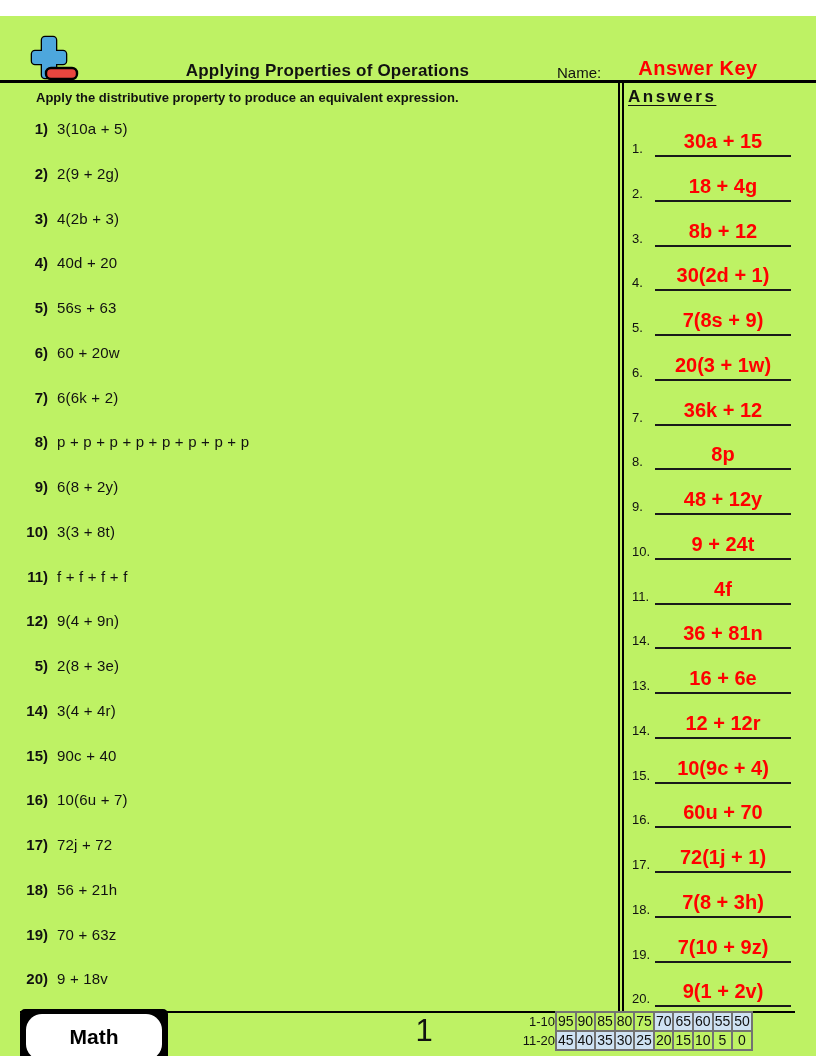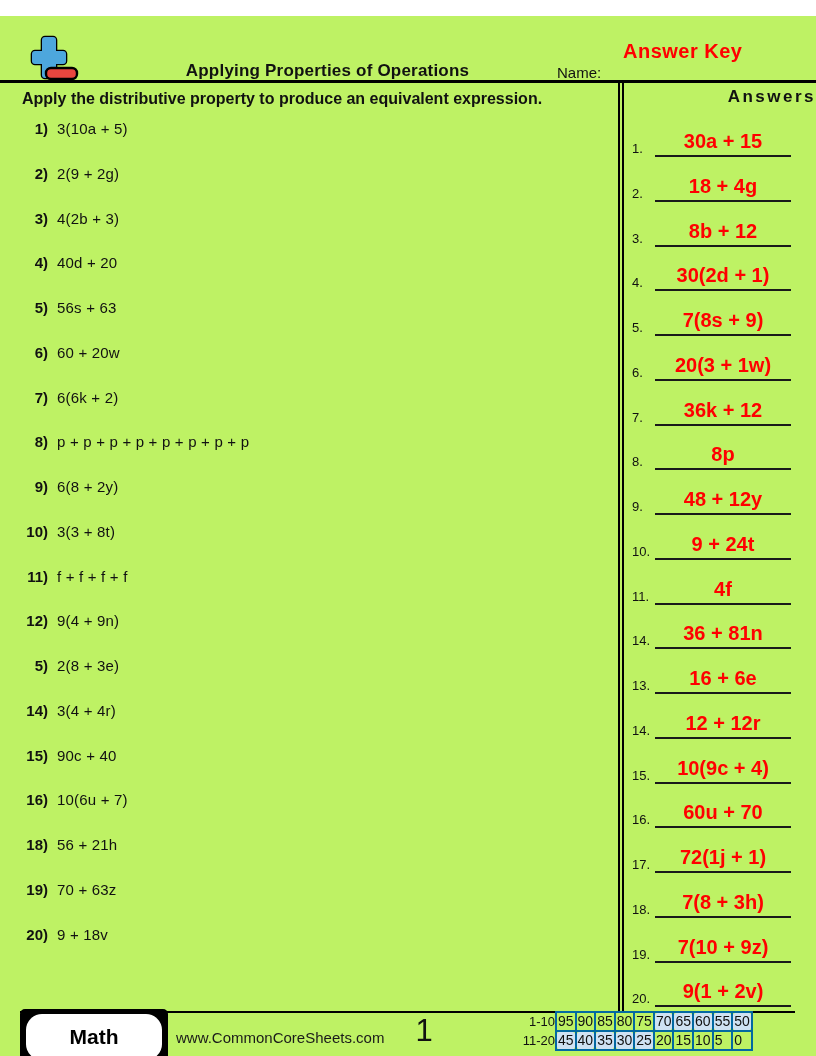--- a/index.html
+++ b/index.html
@@ -5,34 +5,34 @@
   * { margin:0; padding:0; box-sizing:border-box; }
   html,body { background:#fff; }
   body { font-family:"Liberation Sans", sans-serif; color:#111; }
   .page { position:relative; width:816px; height:1056px; background:#bef264; overflow:hidden; margin:16px auto; }
 
   
   .logo { position:absolute; left:30px; top:19px; width:50px; height:47px; }
   .title { position:absolute; left:40px; top:45px; width:575px; text-align:center;
            font-size:17px; font-weight:700; letter-spacing:.2px; }
   .name-label { position:absolute; left:557px; top:48px; font-size:15px; }
-  .name-value { position:absolute; left:623px; top:24px; width:150px; text-align:left;
+  .name-value { position:absolute; left:623px; top:41px; width:150px; text-align:center;
                 font-size:20px; font-weight:700; color:#ff0000; letter-spacing:.5px; }
   .header-rule { position:absolute; left:0; top:64px; width:816px; height:3px; background:#000; }
 
   
   .vline { position:absolute; left:618px; top:66px; height:929px; width:6px;
            border-left:2px solid #000; border-right:2px solid #000; }
 
   
-  .instruction { position:absolute; left:22px; top:74px; width:590px;
-                 font-size:16px; font-weight:700; }
-  .answers-heading { position:absolute; left:628px; top:71px; width:188px; text-align:right;
+  .instruction { position:absolute; left:36px; top:74px; width:590px;
+                 font-size:13px; font-weight:700; }
+  .answers-heading { position:absolute; left:628px; top:71px; width:188px; text-align:left;
                      font-size:17px; font-weight:700; letter-spacing:2.5px;
-                     text-underline-offset:3px; }
+                     text-decoration:underline; text-underline-offset:3px; }
 
   
   .questions { position:absolute; left:0; top:100px; width:616px; }
   .q-row { height:44.75px; padding-top:5px; display:flex; align-items:flex-start; }
   .q-num { display:inline-block; width:48px; text-align:right;
            font-size:15px; font-weight:700; line-height:16px; }
   .q-text { margin-left:9px; font-size:15px; line-height:16px; letter-spacing:.2px; }
 
   
   .answers { position:absolute; left:628px; top:100px; width:188px; }
@@ -49,25 +49,25 @@
            background:#000; border-radius:5px; }
   .badge-pill { position:absolute; left:6px; right:6px; top:5px; bottom:5px;
                 background:#fff; border-radius:16px;
                 display:flex; align-items:center; justify-content:center;
                 font-size:21px; font-weight:700; color:#000; }
   .website { position:absolute; left:176px; top:1013px; font-size:15px; color:#1a1a1a; }
   .page-num { position:absolute; left:394px; top:997px; width:60px; text-align:center;
               font-size:31px; font-weight:400; }
   .score-table { position:absolute; left:520px; top:995px; border-collapse:collapse;
                  font-size:14px; }
-  .score-table td { border:2px solid #0369a1; width:19px; height:17px; 
+  .score-table td { border:2px solid #737373; width:19px; height:17px; text-align:center;
                     padding:0 1px; line-height:17px; }
   .score-table td.lbl { border:none; background:none; width:36px; text-align:right;
                         padding-right:0; font-size:13px; }
-  .score-table td.shaded { background:#cfe2f3;border-radius:6px; }
+  .score-table td.shaded { background:#cfe2f3; }
 </style>
 </head>
 <body>
 
 <div class="page">
 
   <div class="logo">
     <svg viewBox="0 0 50 47" width="50" height="47" aria-hidden="true">
       <g stroke="#000" stroke-width="2.6" fill="#4da7dd" stroke-linejoin="round">
         <rect x="12" y="2" width="14" height="41" rx="3"></rect>
@@ -147,20 +147,24 @@
       </div>
     <div class="q-row">
         <span class="q-num">15)</span>
         <span class="q-text">90c + 40</span>
       </div>
     <div class="q-row">
         <span class="q-num">16)</span>
         <span class="q-text">10(6u + 7)</span>
       </div>
     <div class="q-row">
+        <span class="q-num">17)</span>
+        <span class="q-text">72j + 72</span>
+      </div>
+    <div class="q-row">
         <span class="q-num">18)</span>
         <span class="q-text">56 + 21h</span>
       </div>
     <div class="q-row">
         <span class="q-num">19)</span>
         <span class="q-text">70 + 63z</span>
       </div>
     <div class="q-row">
         <span class="q-num">20)</span>
         <span class="q-text">9 + 18v</span>
@@ -267,21 +271,20 @@
         <span class="a-num">20.</span>
         <span class="a-text">9(1 + 2v)</span>
         <span class="a-line"></span>
       </div>
   </section>
 
   <div class="footer-rule"></div>
   <div class="badge">
     <div class="badge-pill">Math</div>
   </div>
-  <div class="website">www.CommonCoreSheets.com</div>
   <div class="page-num">1</div>
 
   <table class="score-table">
     <tbody>
         <tr>
       <td class="lbl">1-10</td>
       <td>95</td>
       <td>90</td>
       <td>85</td>
       <td>80</td>

